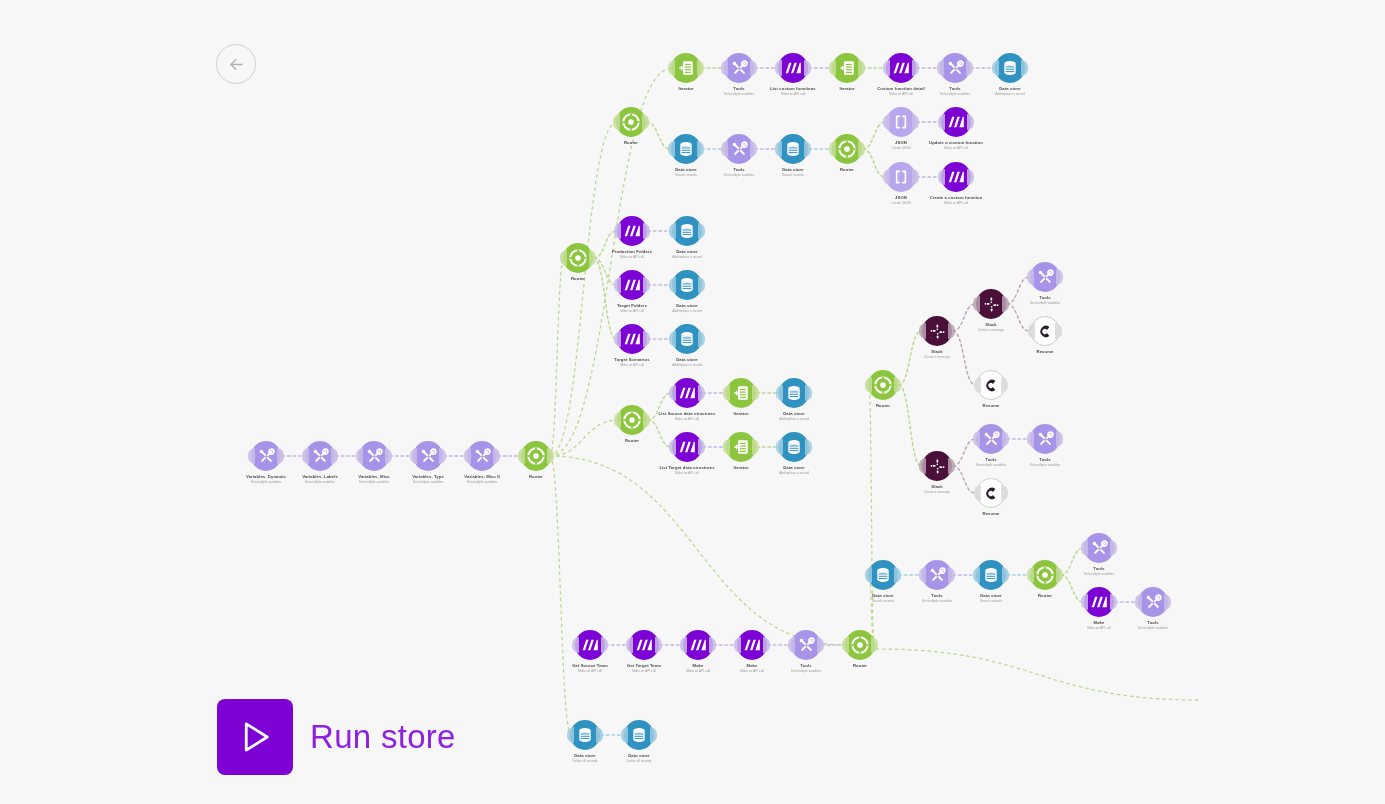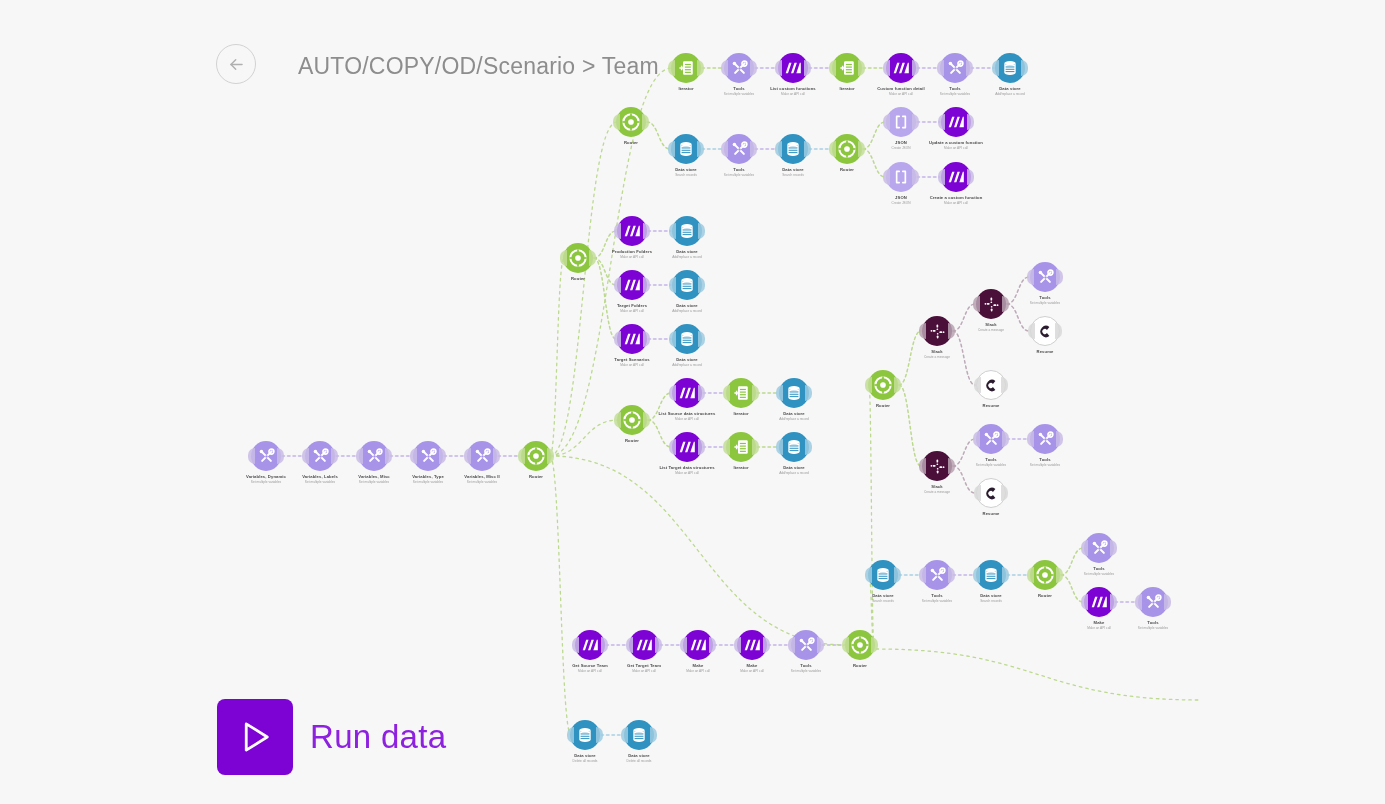--- a/index.html
+++ b/index.html
@@ -156,21 +156,20 @@
       <path d="M 874 645 C 871.5 645, 871.5 575, 869 575" stroke="#bcd98f" stroke-width="1.3" fill="none" stroke-dasharray="2.5 4" stroke-linecap="round"></path>
       <path d="M 876 649 C 1038 649, 1038 700, 1200 700" stroke="#bcd98f" stroke-width="1.3" fill="none" stroke-dasharray="2.5 4" stroke-linecap="round"></path>
     </svg>
 
   <div class="back-btn">
     <svg width="19" height="19" viewBox="0 0 24 24" fill="none" stroke="#b0b0b0" stroke-width="1.8" stroke-linecap="round" stroke-linejoin="round">
       <line x1="19" y1="12" x2="5" y2="12"></line>
       <polyline points="11 18 5 12 11 6"></polyline>
     </svg>
   </div>
-  <div class="breadcrumb">AUTO/COPY/OD/Scenario &gt; Team</div>
 
   <div id="node-layer">
       <div class="node s-md t-iterator" style="left: 686px; top: 68px;">
         <div class="bubble">
           <svg width="18" height="18" viewBox="0 0 24 24">
         <rect x="8" y="3" width="13" height="18" rx="1.6" fill="#fff"></rect>
         <rect x="10.5" y="6.5" width="8" height="1.6" fill="#8cc63f"></rect>
         <rect x="10.5" y="10" width="8" height="1.6" fill="#8cc63f"></rect>
         <rect x="10.5" y="13.5" width="8" height="1.6" fill="#8cc63f"></rect>
         <rect x="10.5" y="17" width="8" height="1.6" fill="#8cc63f"></rect>
@@ -1237,16 +1236,16 @@
         </div>
       </div>
     </div>
 
   <div class="run-wrap">
     <div class="run-btn">
       <svg width="42" height="42" viewBox="0 0 24 24" fill="none" stroke="#ffffff" stroke-width="1.6" stroke-linejoin="round">
         <polygon points="7 4.5 19 12 7 19.5"></polygon>
       </svg>
     </div>
-    <div class="run-label">Run data</div>
+    <div class="run-label">Run store</div>
   </div>
 
 </div>
 
 </body></html>

